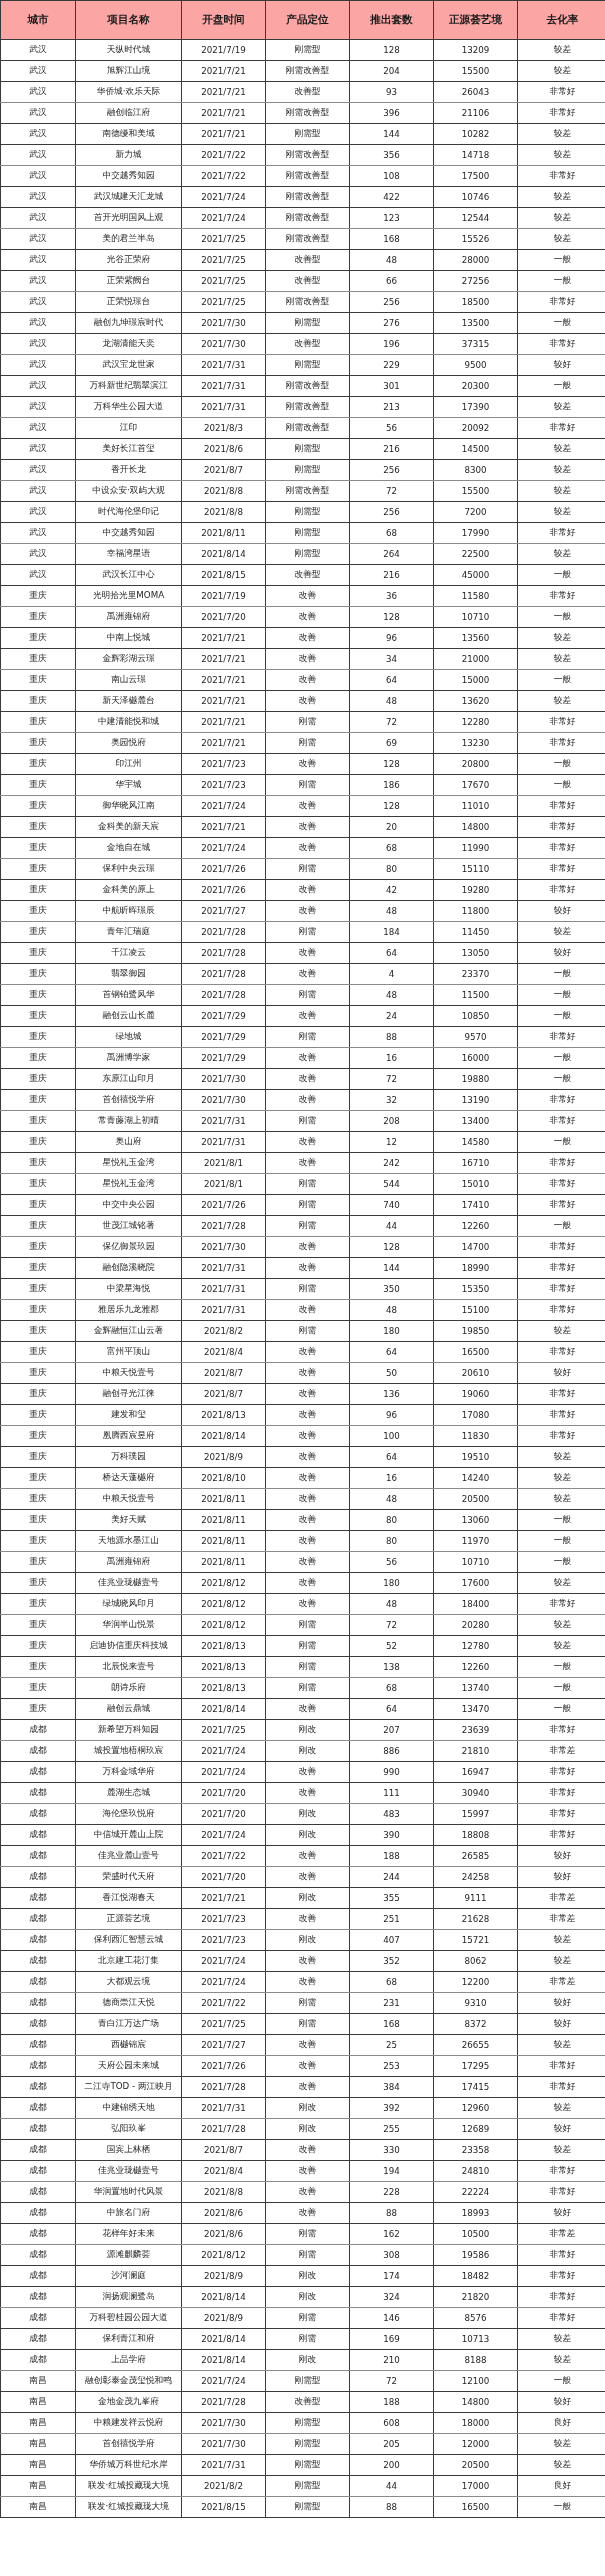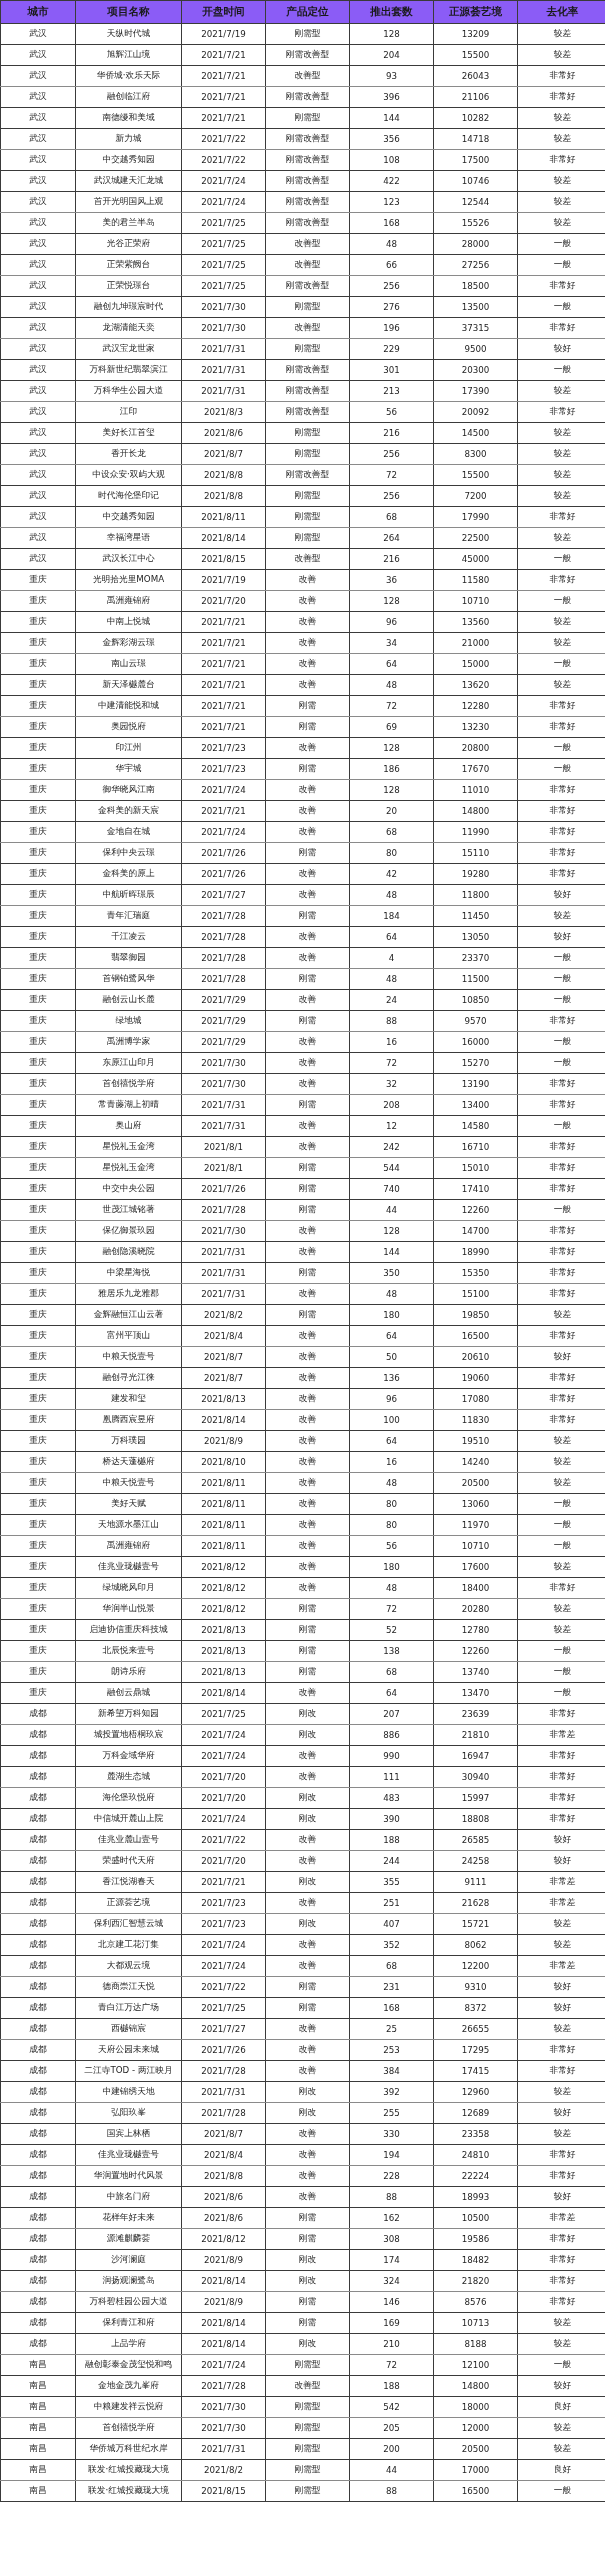--- a/index.html
+++ b/index.html
@@ -1,20 +1,20 @@
 <!DOCTYPE html>
 <html style="font-size:9px"><head>
 <meta charset="utf-8">
 <style>
   html, body { margin: 0; padding: 0; background: #ffffff; }
   body { width: 605px; font-family: "DejaVu Sans", "Liberation Sans", sans-serif; }
   table { width: 605px; border-collapse: collapse; table-layout: fixed; }
   col.c0 { width: 75px; } col.c1 { width: 106px; } col.c2 { width: 84px; }
   col.c3 { width: 84px; } col.c4 { width: 84px; } col.c5 { width: 84px; } col.c6 { width: 90px; }
-  th { background: #8b5cf6; color: #1a1a1a; font-weight: bold; font-size: 10.6px; height: 22.4px; border: 0.6px solid #3a3a3a; text-align: center; padding: 0; }
+  th { background: #fca5a5; color: #1a1a1a; font-weight: bold; font-size: 10.6px; height: 22.4px; border: 0.6px solid #3a3a3a; text-align: center; padding: 8px; }
   td { height: 20px; font-size: 8.7px; color: #1e1e1e; text-align: center; border: 0.6px solid #3a3a3a; padding: 0 1.1px; white-space: nowrap; overflow: hidden; }
   tr.row:nth-child(3n) td { border-bottom-color: #8a8a8a; }
 </style>
 </head>
 <body>
 
 <table>
   <colgroup>
     <col class="c0">
       <col class="c1">
@@ -476,21 +476,21 @@
         <td>16</td>
         <td>16000</td>
         <td>一般</td>
       </tr>
       <tr class="row">
         <td>重庆</td>
         <td>东原江山印月</td>
         <td>2021/7/30</td>
         <td>改善</td>
         <td>72</td>
-        <td>15270</td>
+        <td>19880</td>
         <td>一般</td>
       </tr>
       <tr class="row">
         <td>重庆</td>
         <td>首创禧悦学府</td>
         <td>2021/7/30</td>
         <td>改善</td>
         <td>32</td>
         <td>13190</td>
         <td>非常好</td>
@@ -1051,21 +1051,21 @@
         <td>改善型</td>
         <td>188</td>
         <td>14800</td>
         <td>较好</td>
       </tr>
       <tr class="row">
         <td>南昌</td>
         <td>中粮建发祥云悦府</td>
         <td>2021/7/30</td>
         <td>刚需型</td>
-        <td>542</td>
+        <td>608</td>
         <td>18000</td>
         <td>良好</td>
       </tr>
       <tr class="row">
         <td>南昌</td>
         <td>首创禧悦学府</td>
         <td>2021/7/30</td>
         <td>刚需型</td>
         <td>205</td>
         <td>12000</td>

